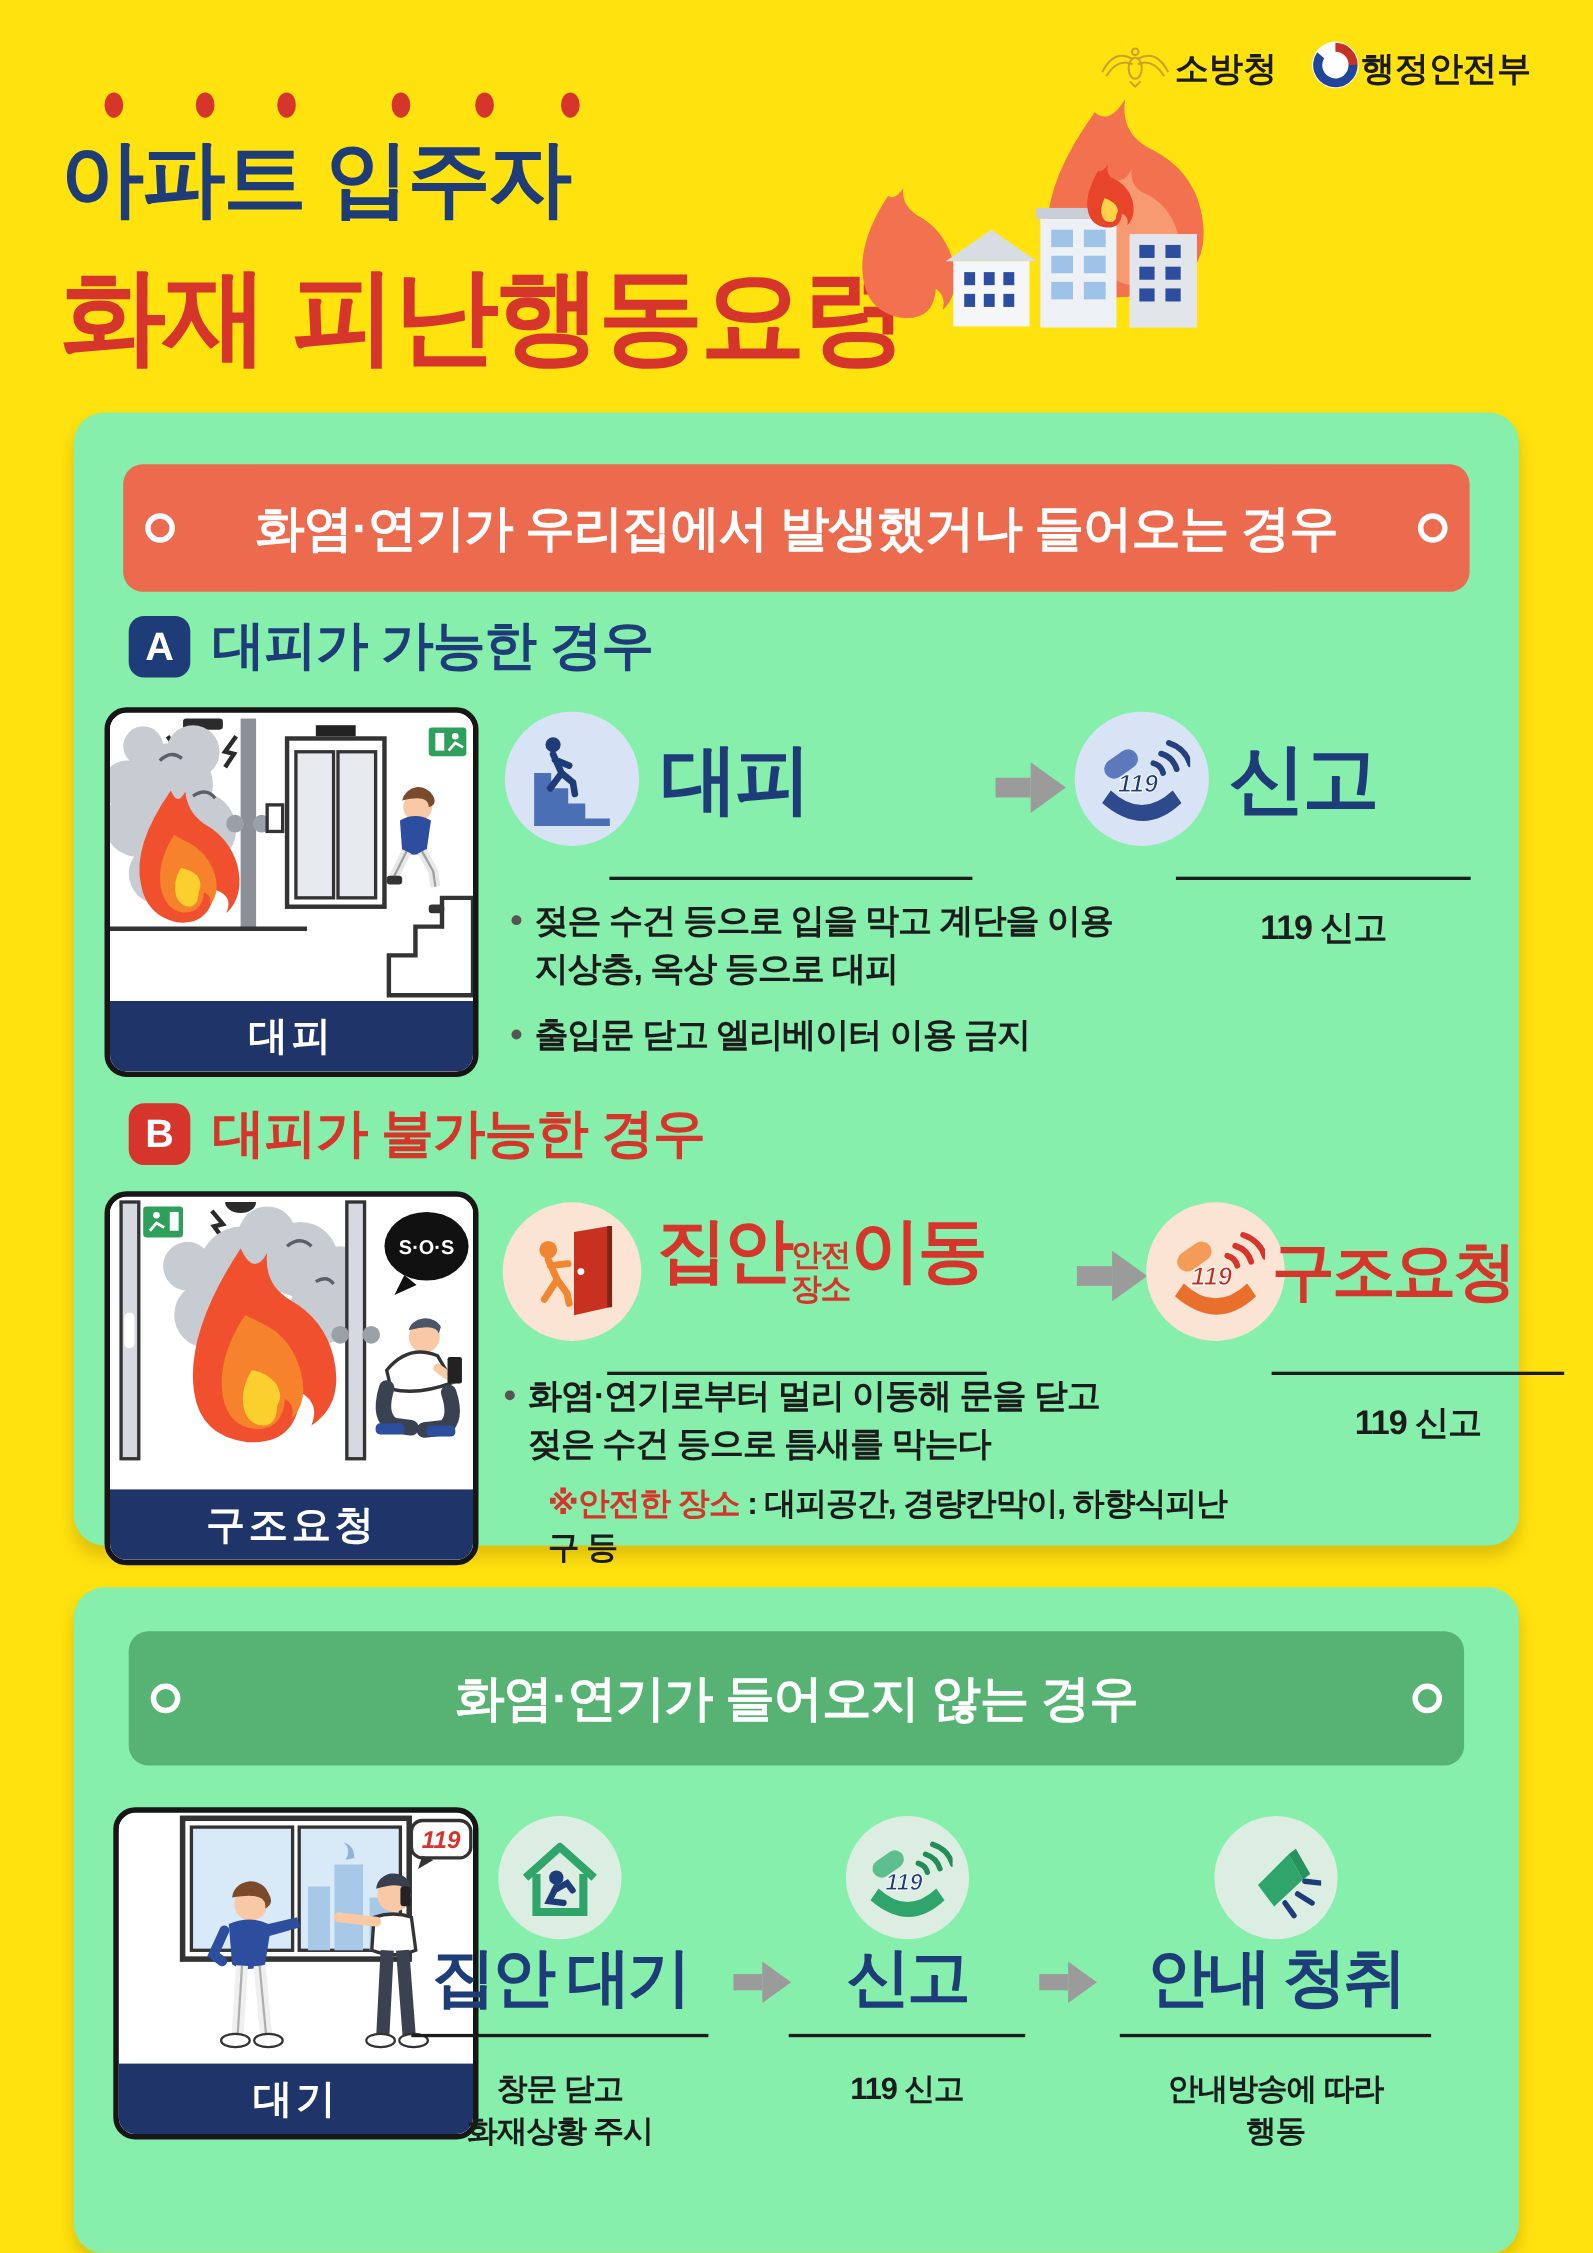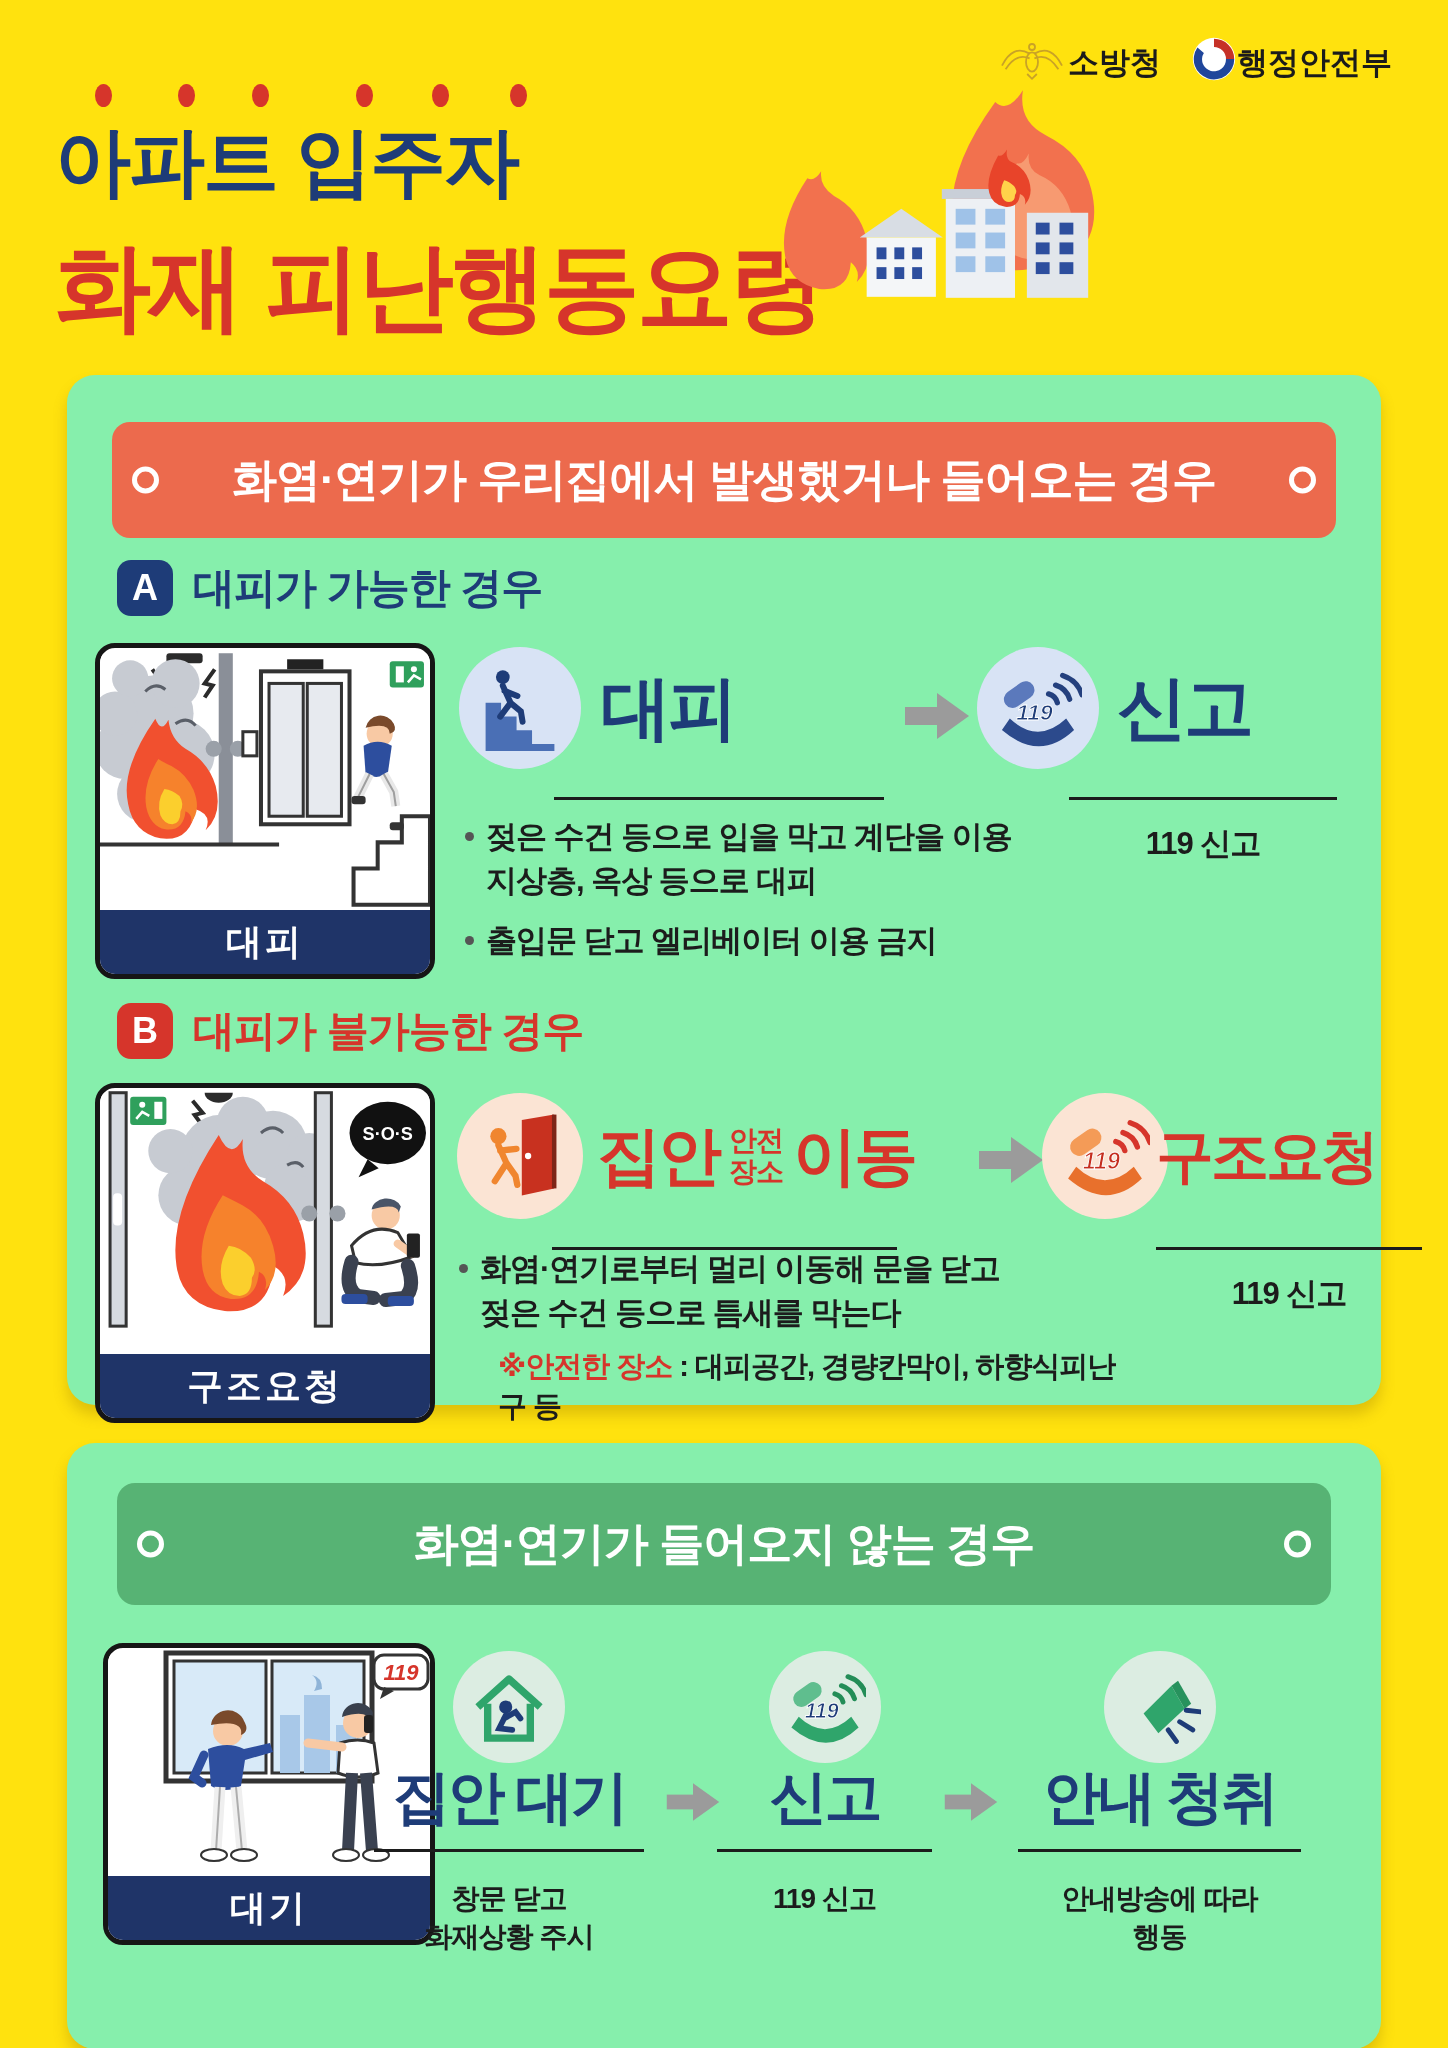--- a/index.html
+++ b/index.html
@@ -23,21 +23,21 @@
   .card2{top:1443px;height:606px;}
   .band{border-radius:18px;display:flex;align-items:center;justify-content:center;
         color:#fff;font-weight:900;font-size:45px;letter-spacing:-1px;}
   .band .ring{position:absolute;width:17px;height:17px;border:5px solid #fff;border-radius:50%;
         top:50%;transform:translateY(-50%);background:transparent;}
   .band .ring.l{left:20px;} .band .ring.r{right:20px;}
   .band.orange{background:#EC6A4D;}
   .band.green{background:#57B374;}
   .badge{width:56px;height:56px;border-radius:14px;color:#fff;font-weight:900;font-size:36px;
         display:flex;align-items:center;justify-content:center;}
-  .sec-title{font-size:42px;font-weight:900;letter-spacing:-1px;line-height:56px;}
+  .sec-title{font-size:48px;font-weight:900;letter-spacing:-1px;line-height:56px;}
   
   .illus{border:5px solid #161616;border-radius:20px;background:#fff;overflow:hidden;
         display:flex;flex-direction:column;}
   .illus svg{flex:1;width:100%;display:block;}
   .illus-label{height:64px;background:#1F3468;color:#fff;display:flex;align-items:center;
         justify-content:center;font-size:36px;font-weight:800;letter-spacing:3px;flex:none;}
   
   .circle-icon{border-radius:50%;display:flex;align-items:center;justify-content:center;}
   .big-label{font-weight:900;color:#1E3C78;letter-spacing:-3px;}
   .red{color:#D6352B !important;}
@@ -285,21 +285,21 @@
   <div class="abs" style="left:390px;top:718px;width:540px;height:180px;">
     <div class="abs circle-icon" style="left:0;top:0;width:126px;height:126px;background:#FBE4D4;">
       <svg width="90" height="90" viewBox="0 0 100 100">
         <path d="M52,10 L88,4 V86 L52,94 Z" fill="#C8311F"></path>
         <path d="M88,4 V86" stroke="#7E2517" stroke-width="5"></path>
         <circle cx="59" cy="50" r="3.5" fill="#ffffff"></circle>
         <circle cx="26" cy="28" r="9" fill="#F0862F"></circle>
         <path d="M26,38 L35,58 M35,58 L22,78 M35,58 L45,72 l2,10 M28,44 L46,42" fill="none" stroke="#F0862F" stroke-width="7" stroke-linecap="round"></path>
       </svg>
     </div>
-    <div class="abs" style="left:140px;top:0;height:126px;display:flex;align-items:center;gap:10px;">
+    <div class="abs" style="left:140px;top:0;height:126px;display:flex;">
       <span class="big-label red" style="font-size:64px;">집안</span>
       <span class="stackwords">
         <span>안전</span>
         <span>장소</span>
       </span>
       <span class="big-label red" style="font-size:64px;">이동</span>
     </div>
     <div class="abs underline" style="left:95px;top:154px;width:345px;"></div>
   </div>
 

